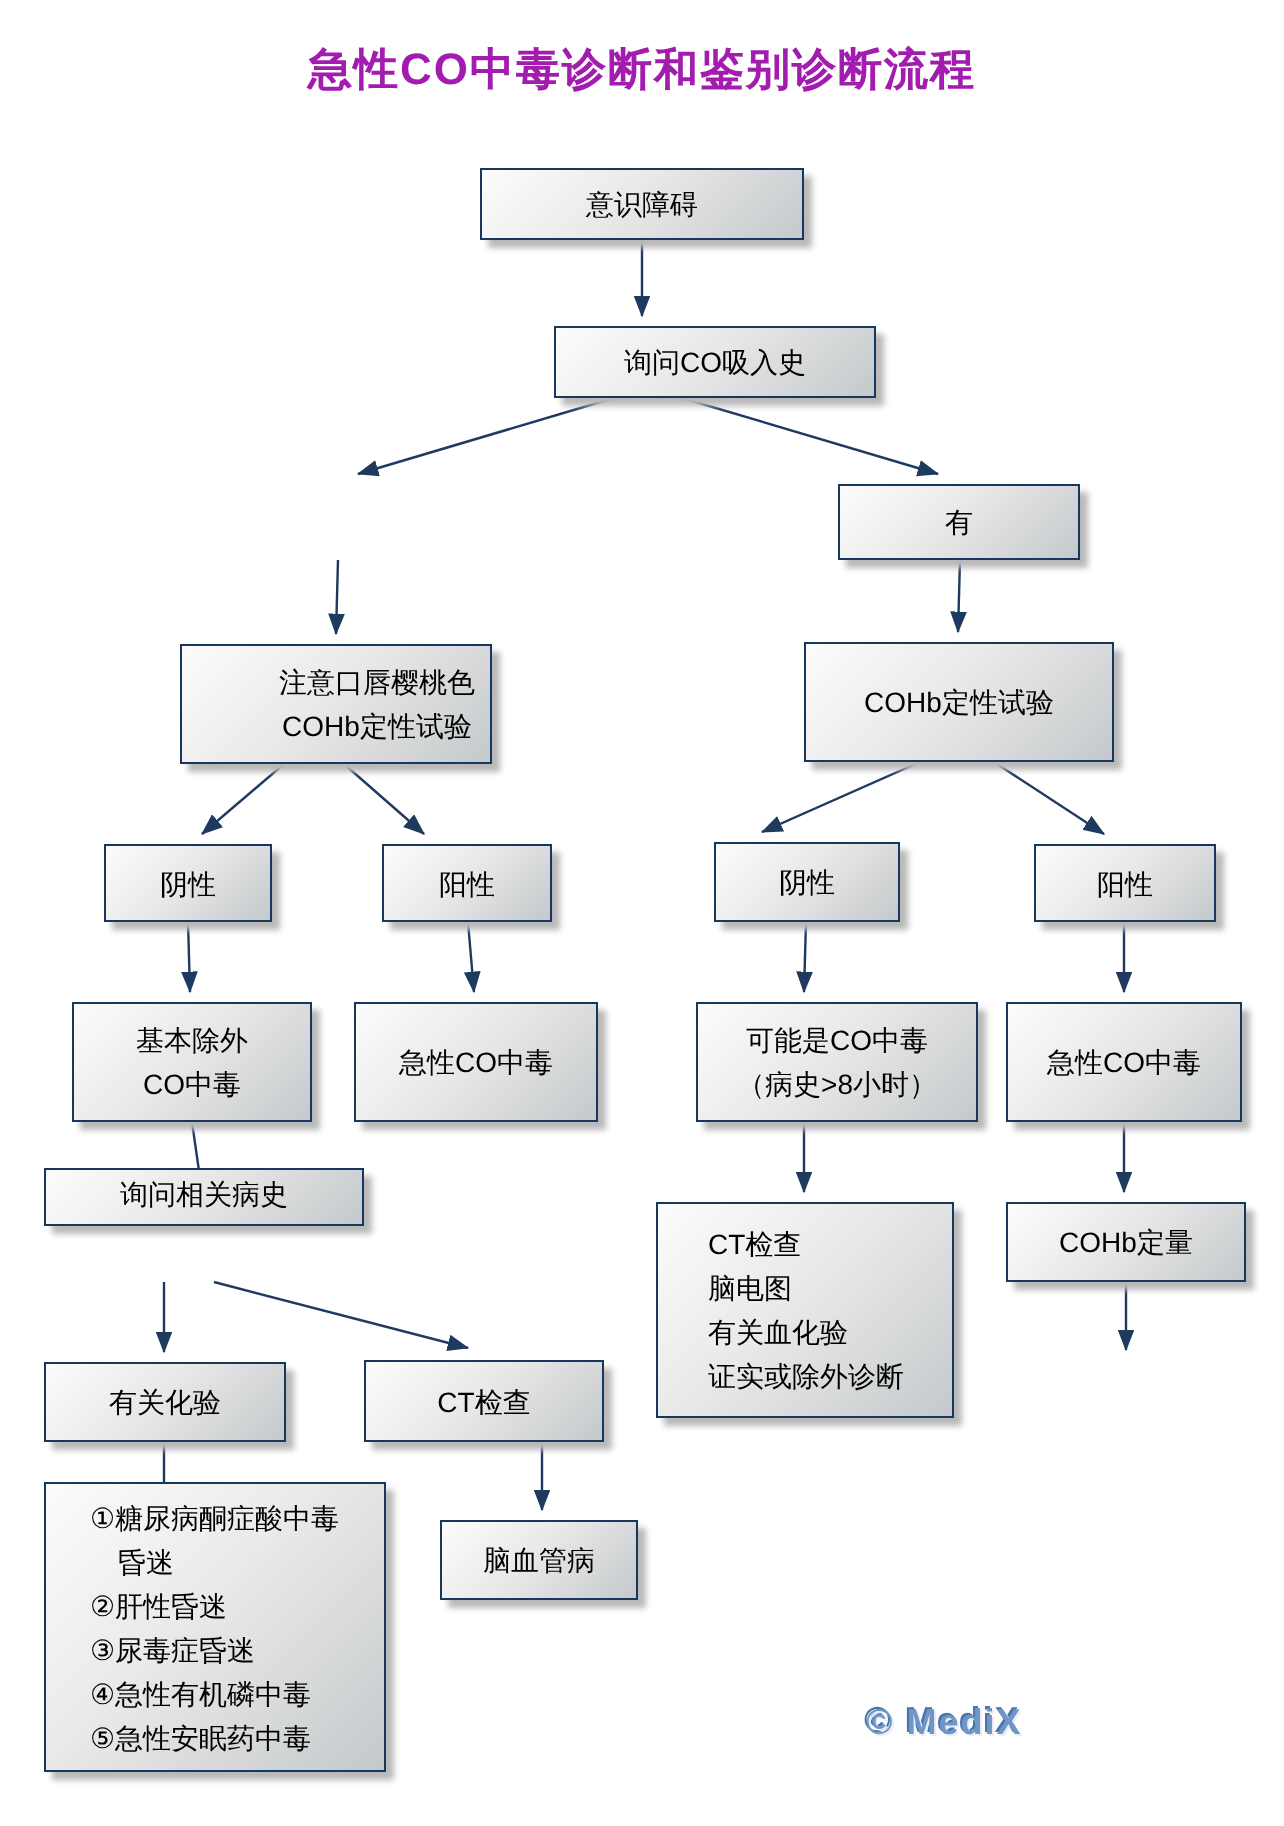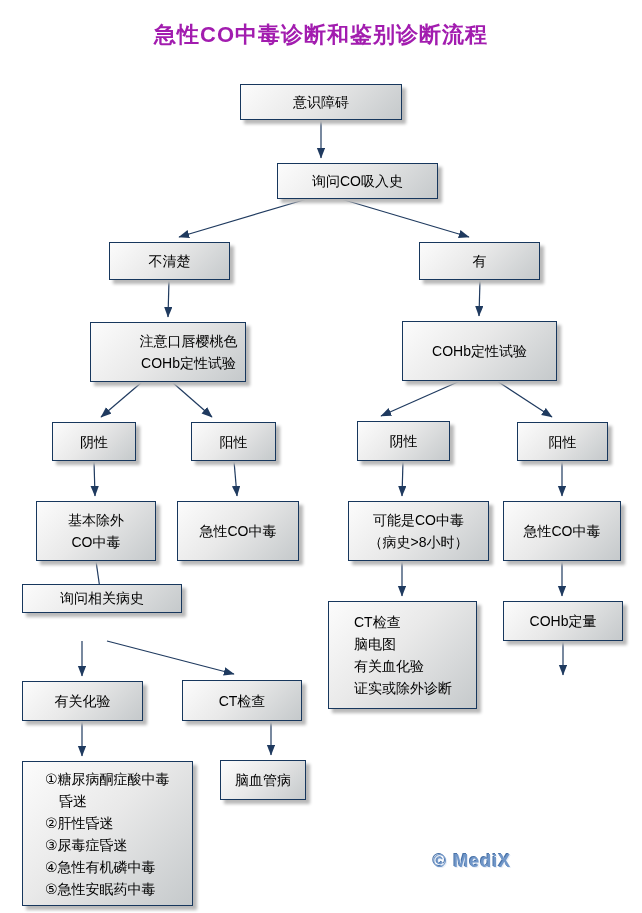--- a/index.html
+++ b/index.html
@@ -57,23 +57,20 @@
   </svg>
 
   <div class="node" style="left:240px;top:84px;width:162px;height:36px;">
     <span>意识障碍</span>
   </div>
 
   <div class="node" style="left:242px;top:163px;width:161px;height:36px;margin-left:35px;">
     <span>询问CO吸入史</span>
   </div>
 
-  <div class="node" style="left:109px;top:242px;width:121px;height:38px;">
-    <span>不清楚</span>
-  </div>
 
   <div class="node" style="left:419px;top:242px;width:121px;height:38px;">
     <span>有</span>
   </div>
 
   <div class="node" style="left:90px;top:322px;width:156px;height:60px;padding-left:41px;">
     <span>注意口唇樱桃色
 COHb定性试验</span>
   </div>
 
@@ -132,28 +129,28 @@
 
   <div class="node" style="left:22px;top:681px;width:121px;height:40px;justify-content:center;">
     <span>有关化验</span>
   </div>
 
   <div class="node" style="left:182px;top:680px;width:120px;height:41px;">
     <span>CT检查</span>
   </div>
 
 
-  <div class="node align-left" style="left:22px;top:761px;width:171px;height:145px;padding-left:22px;">
+  <div class="node align-left" style="left:22px;top:741px;width:171px;height:145px;padding-left:22px;">
     <span>①糖尿病酮症酸中毒
 　昏迷
 ②肝性昏迷
 ③尿毒症昏迷
 ④急性有机磷中毒
 ⑤急性安眠药中毒</span>
   </div>
 
-  <div class="node" style="left:220px;top:760px;width:86px;height:40px;">
+  <div class="node" style="left:220px;top:760px;width:99px;height:40px;">
     <span>脑血管病</span>
   </div>
 
   <div class="watermark">© MediX</div>
 
 </div>
 
 </body></html>

